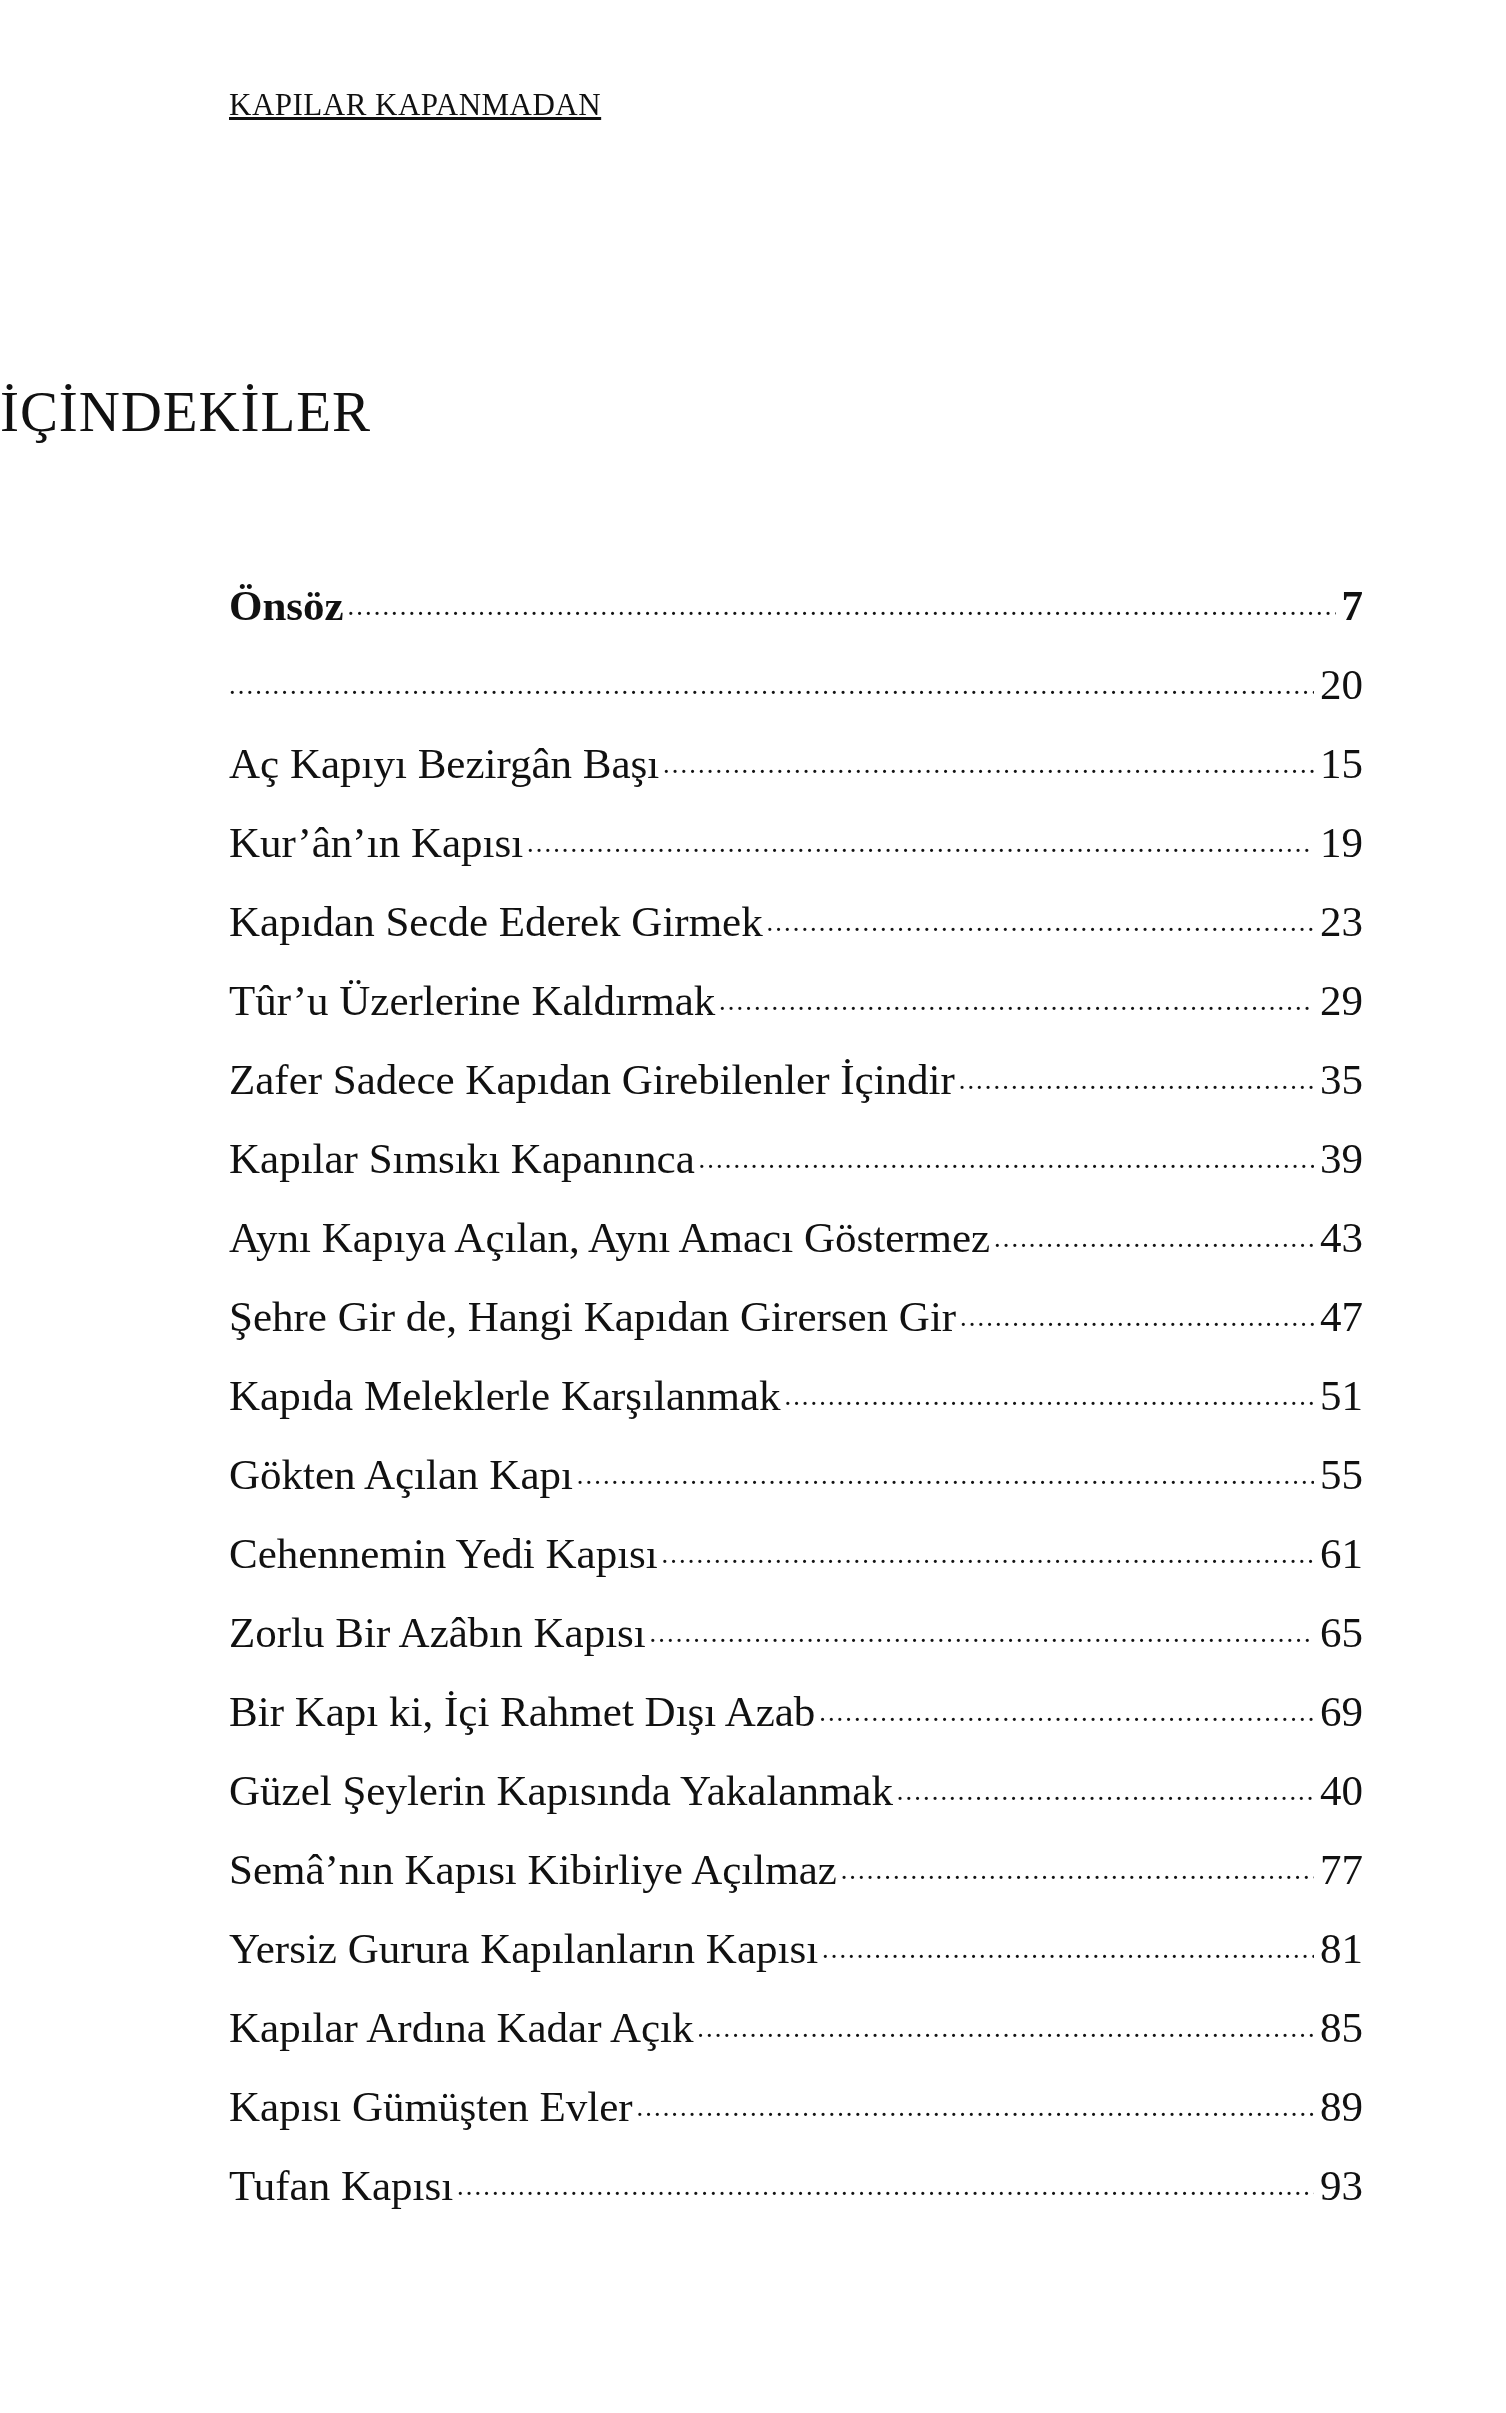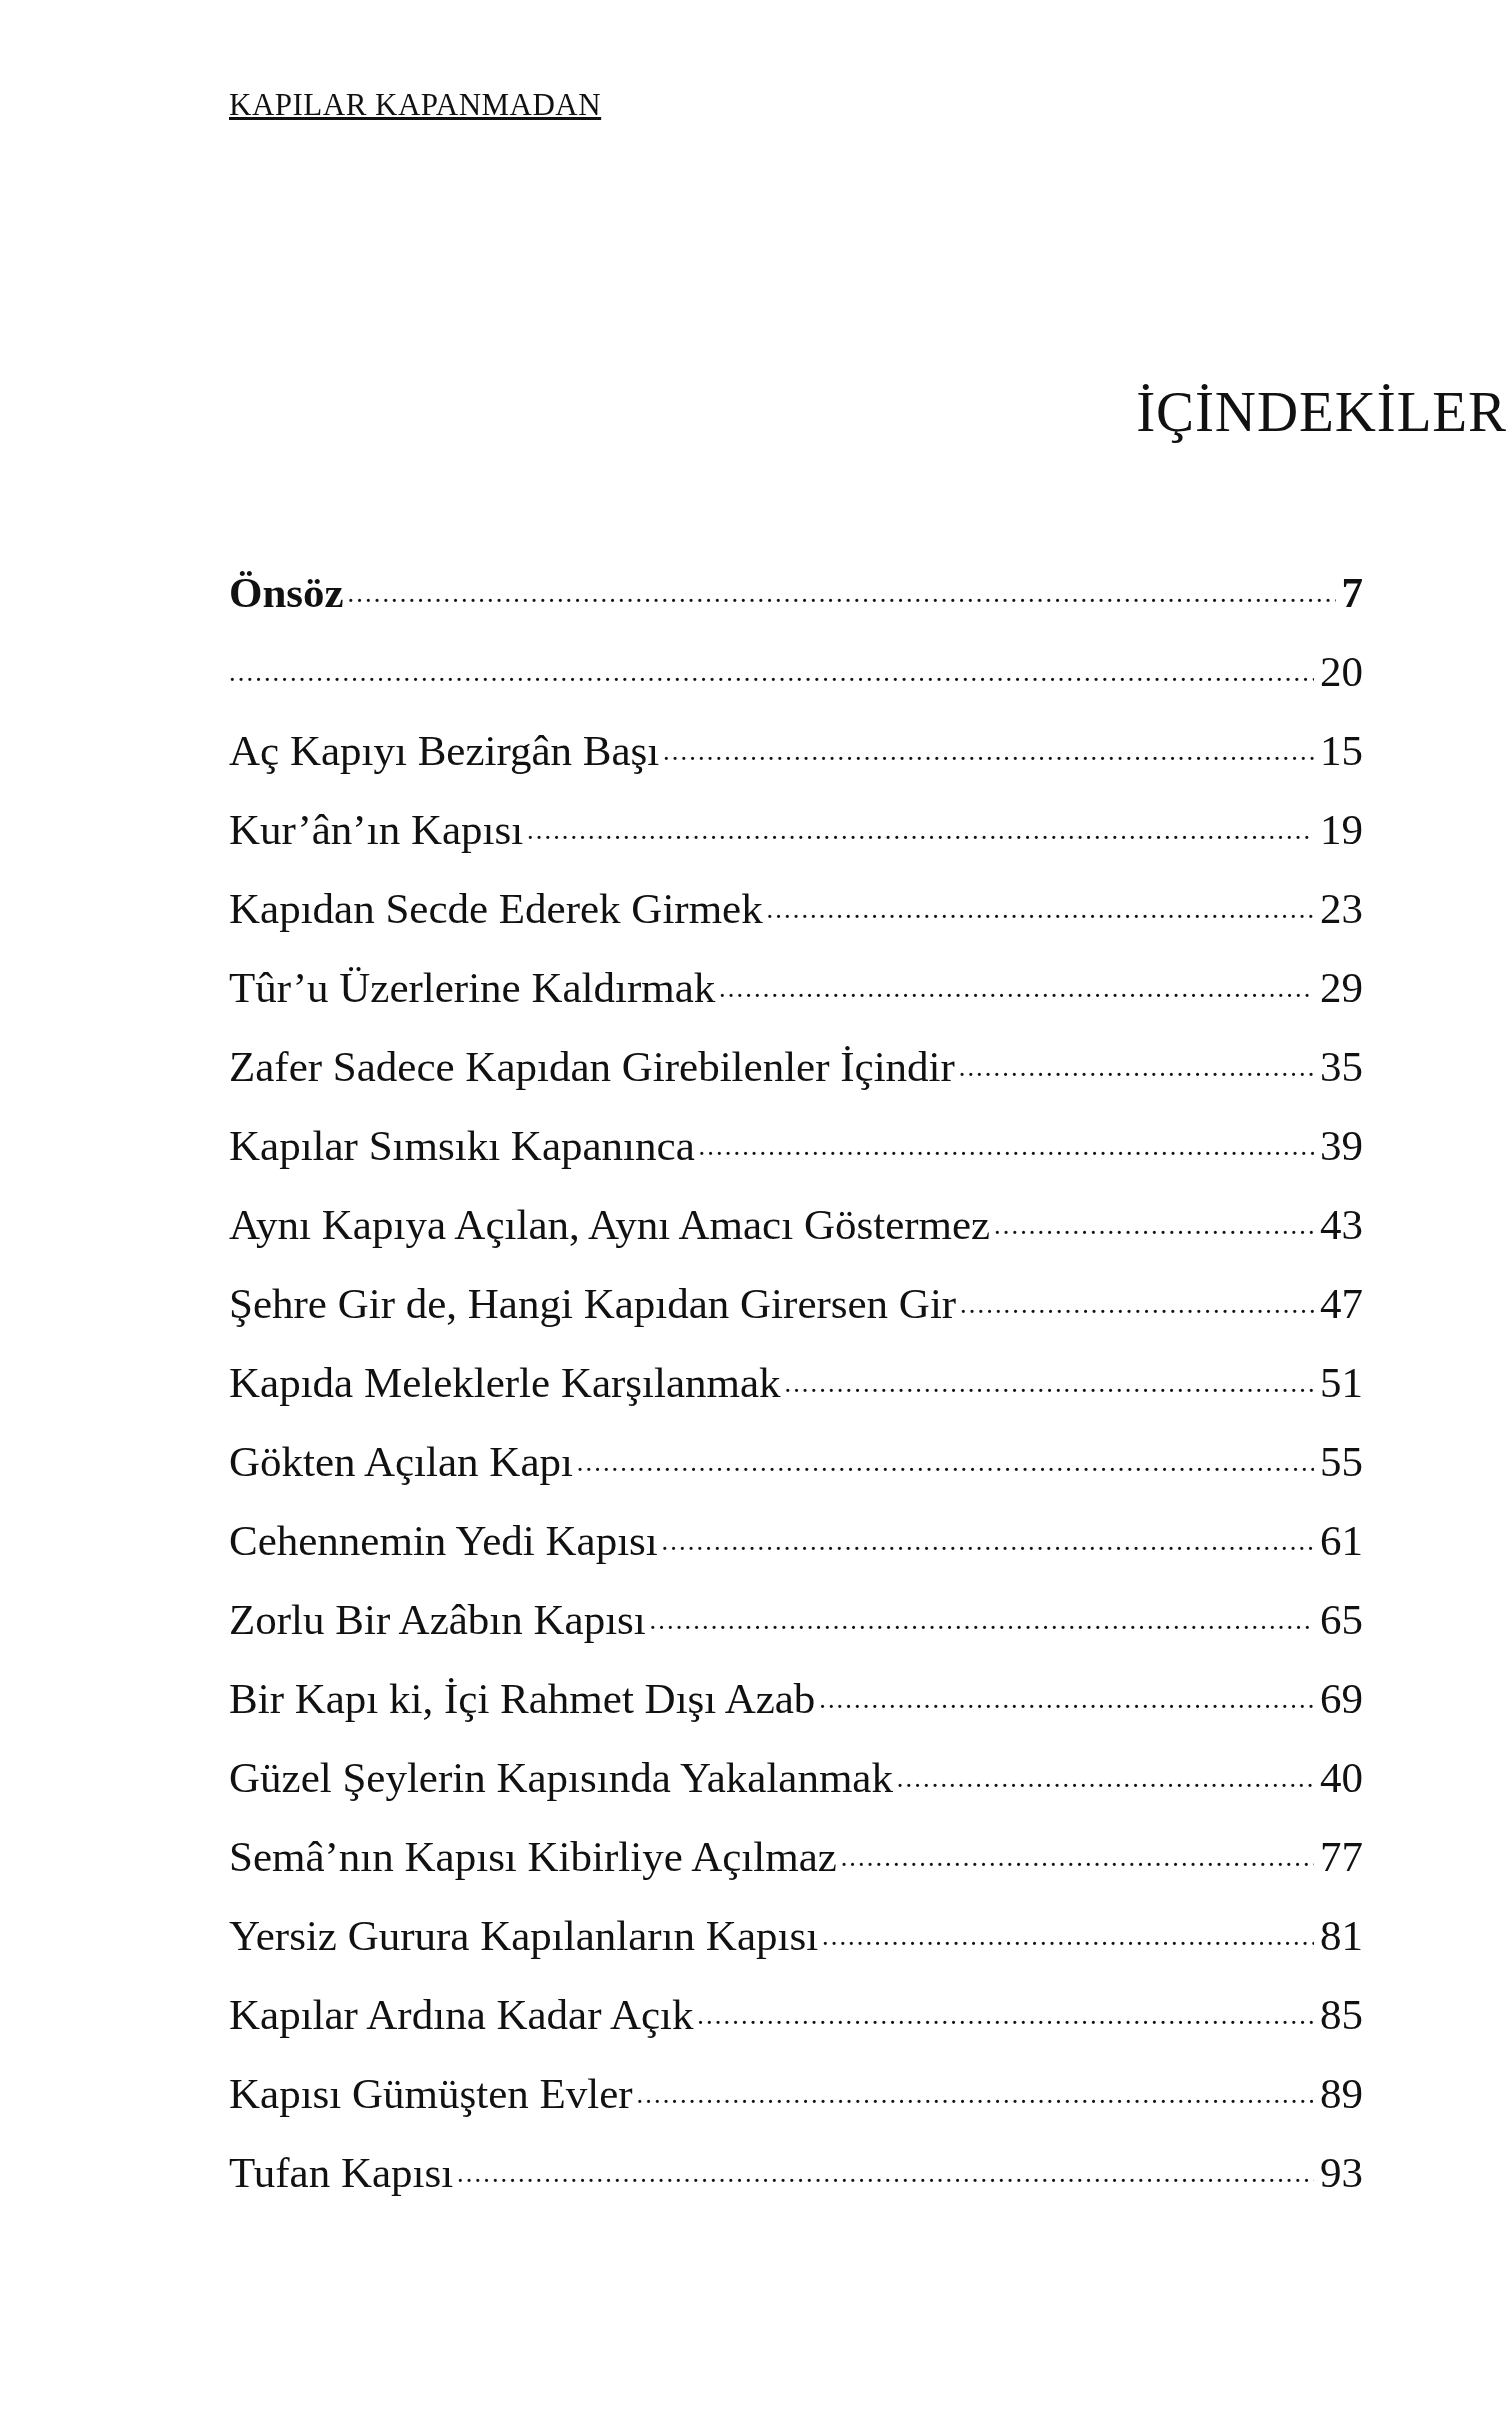--- a/index.html
+++ b/index.html
@@ -1,21 +1,21 @@
 <!DOCTYPE html>
 <html style="font-size:15px"><head>
 <meta charset="utf-8">
 <style>
   html, body { margin:0; padding:0; background:#ffffff; }
   body { width:1507px; height:2413px; position:relative; overflow:hidden;
          font-family:"Liberation Serif","DejaVu Serif",serif; color:#111; }
   .running-header { position:absolute; left:229px; top:87px; font-size:31px; letter-spacing:0.5px;text-decoration:underline; }
-  .toc-title { position:absolute; left:0; right:0; top:379px; text-align:right; font-size:57px; letter-spacing:0.9px; }
+  .toc-title { position:absolute; left:0; right:0; top:379px; text-align:left; font-size:57px; letter-spacing:0.9px; }
   .toc { position:absolute; left:229px; top:560px; width:1134px; }
-  .toc-row { display:flex; align-items:flex-start; height:79px; font-size:43px; line-height:66px; }
+  .toc-row { display:flex; align-items:flex-end; height:79px; font-size:43px; line-height:66px; }
   .toc-row .label { white-space:nowrap; padding-right:3.8px; }
   .toc-row .leader { flex:1; overflow:hidden; white-space:nowrap; font-size:26.5px; letter-spacing:2.1px; color:#111; }
   .toc-row .leader::before { content:"..........................................................................................................................................................................................................................................."; }
   .toc-row .page { white-space:nowrap; padding-left:5.7px; text-align:right; }
   .toc-row.bold .label, .toc-row.bold .page { font-weight:bold; }
 </style>
 </head>
 <body>
 
 <div class="running-header">KAPILAR KAPANMADAN</div>

